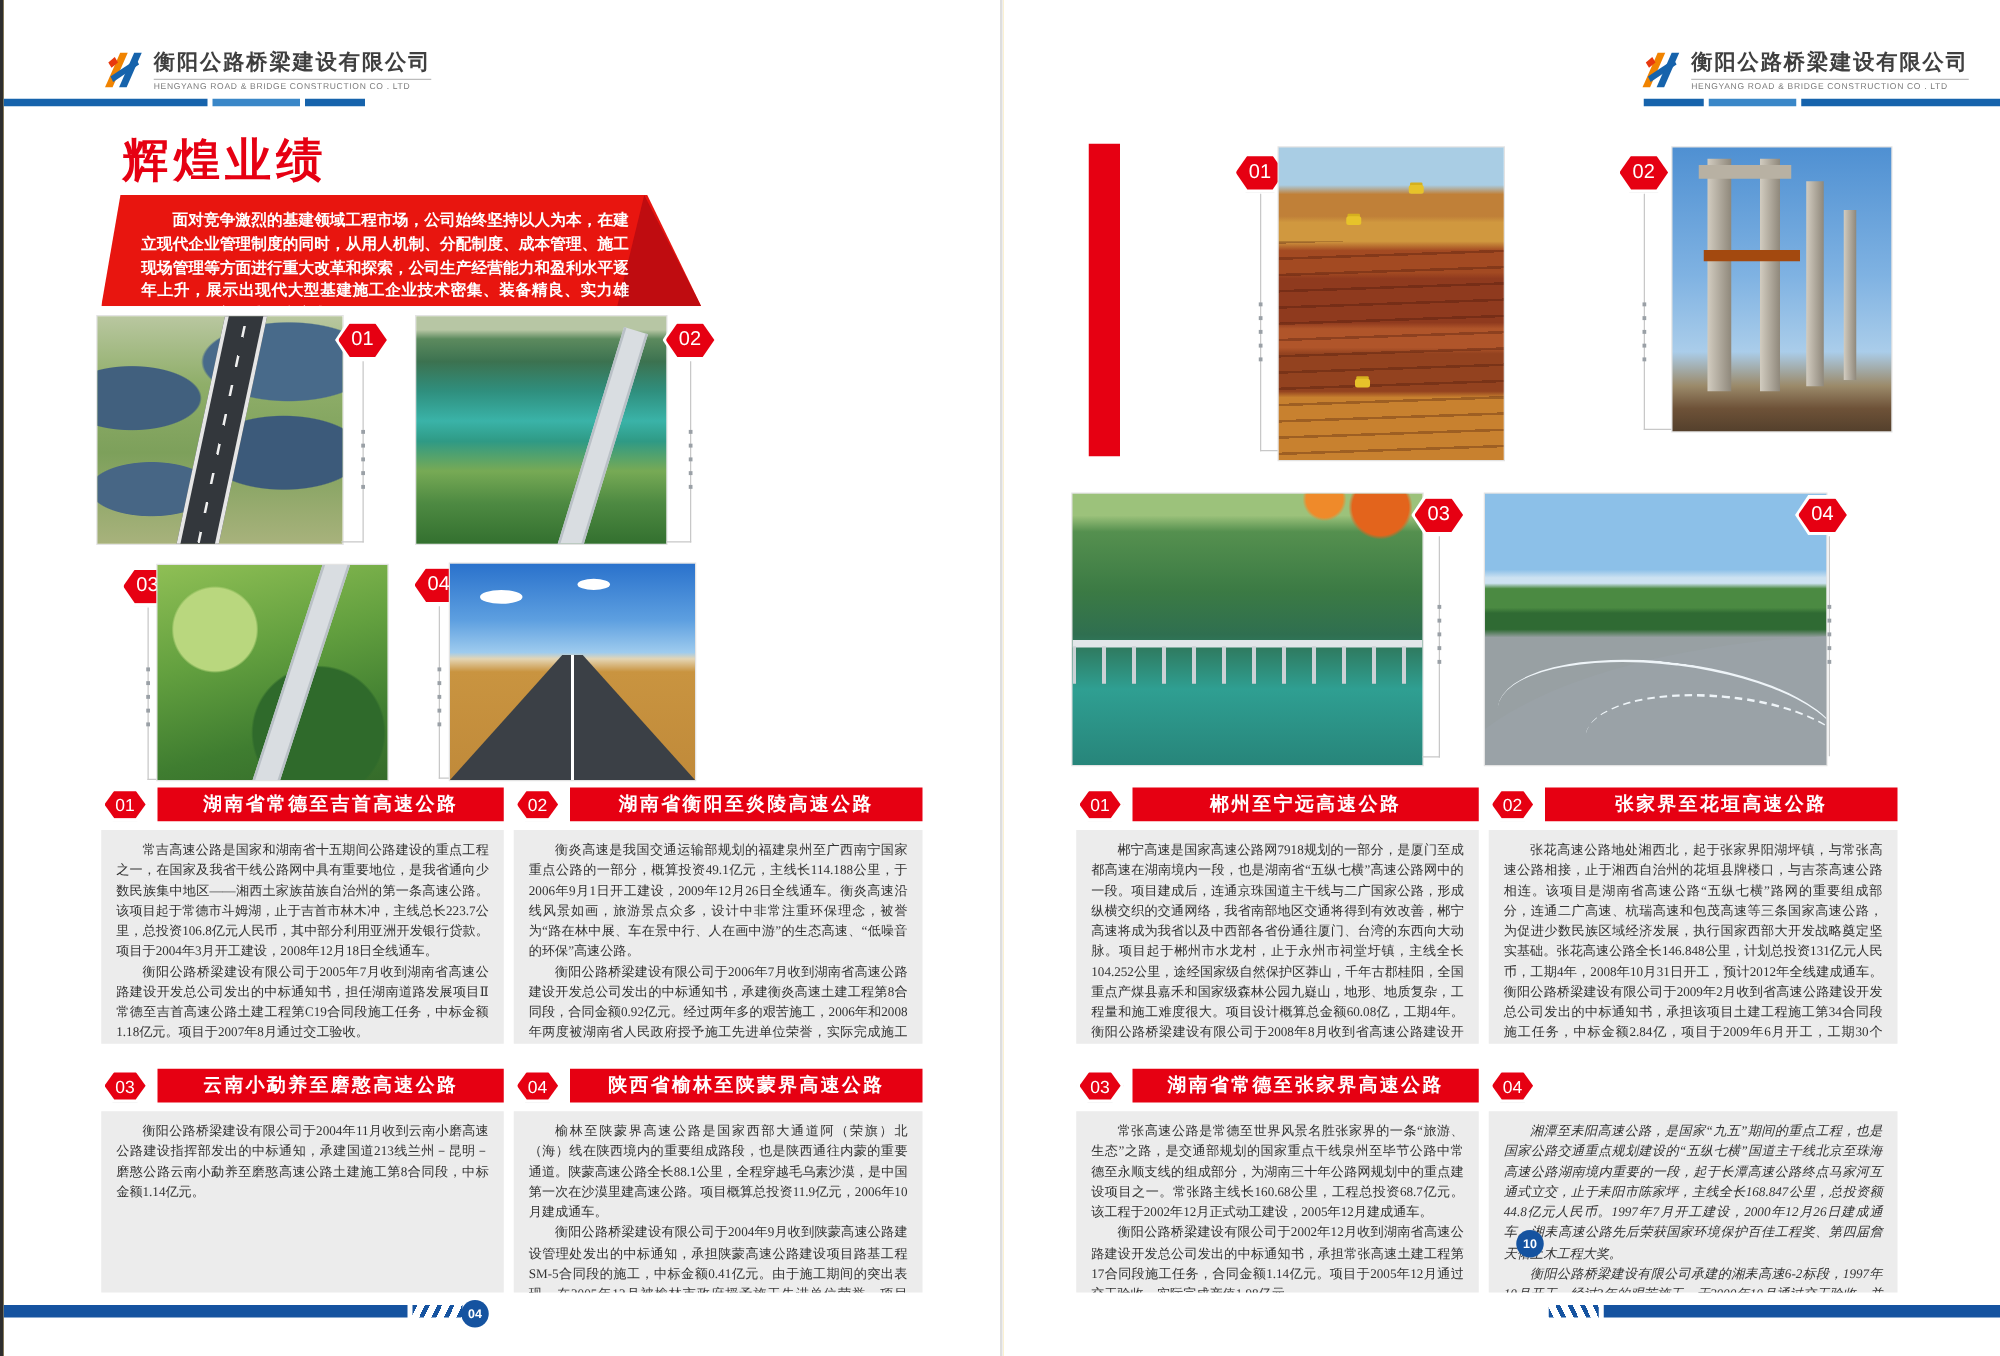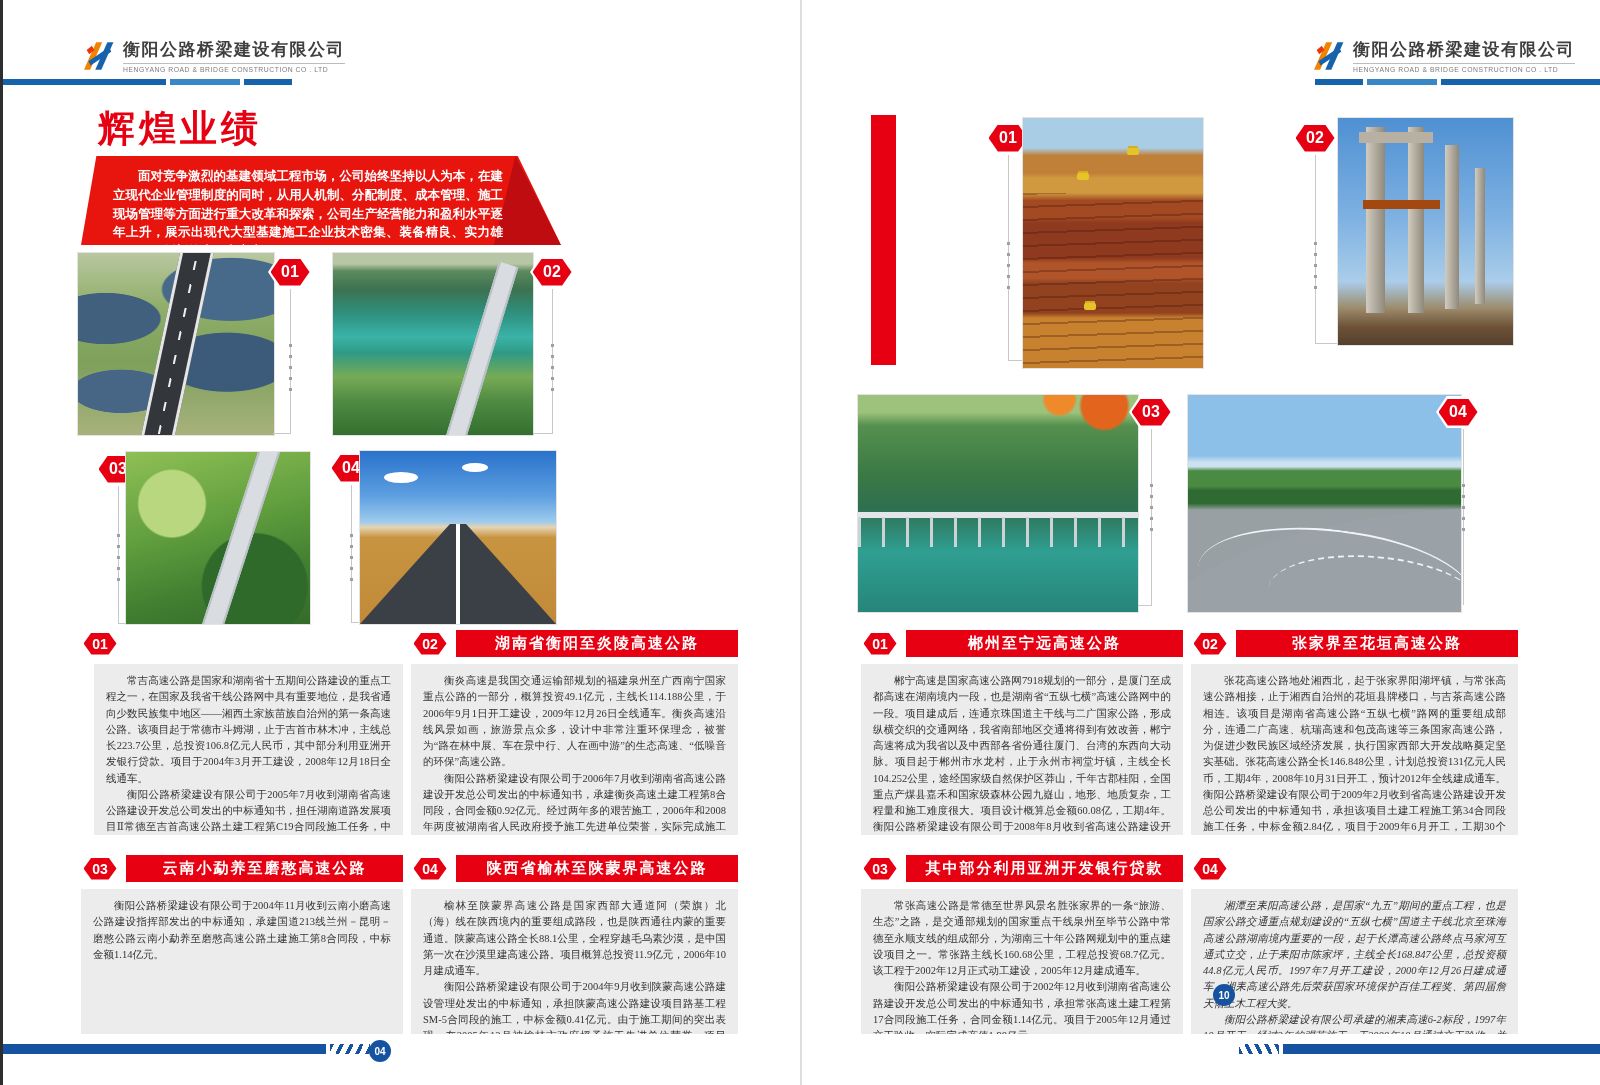--- a/index.html
+++ b/index.html
@@ -15,21 +15,21 @@
   .bn-en{font-size:6.8px;color:#7a7a7a;letter-spacing:.55px;margin-top:2px;white-space:nowrap;border-top:1px solid #bcbcbc;padding-top:2px;}
   .bbar{position:absolute;height:6px;background:#1663ac;}
   .bbar.mid{background:#3a87c8;}
   
   .ptitle{position:absolute;font-size:37px;font-weight:900;color:#e60012;letter-spacing:4px;}
   .ribbon{position:absolute;background:#e8150f;clip-path:polygon(3.2% 0,91% 0,100% 100%,0 100%);}
   .ribbon::after{content:"";position:absolute;inset:0;background:#bf0c10;clip-path:polygon(90.5% 0,100% 100%,86% 100%);}
   .ribbon p{position:relative;z-index:2;margin:0;padding:11px 58px 10px 32px;color:#fff;font-size:12.5px;font-weight:bold;line-height:1.5;text-indent:2em;text-align:justify;}
   
   .hex{clip-path:polygon(0 50%,24% 0,76% 0,100% 50%,76% 100%,24% 100%);background:#fff;display:flex;align-items:center;justify-content:center;filter:drop-shadow(1.5px 2px 1px rgba(0,0,0,.28));}
-  .hex .in{clip-path:polygon(0 50%,24% 0,76% 0,100% 50%,76% 100%,24% 100%);background:#e60012;color:#fff;font-weight:bold;width:calc(100% - 5px);height:calc(100% - 5px);display:flex;align-items:center;justify-content:center;text-align:right;}
+  .hex .in{clip-path:polygon(0 50%,24% 0,76% 0,100% 50%,76% 100%,24% 100%);background:#e60012;color:#fff;font-weight:normal;width:calc(100% - 5px);height:calc(100% - 5px);display:flex;align-items:center;justify-content:center;text-align:right;}
   .hx-p{position:absolute;width:44px;height:32px;font-size:16px;}
   .hx-s{width:38px;height:27px;font-size:14px;flex:none;}
   
   .conn{position:absolute;}
   .cr{border-right:1px solid #c8c8c8;border-bottom:1px solid #c8c8c8;}
   .cl{border-left:1px solid #c8c8c8;border-bottom:1px solid #c8c8c8;}
   .cv{border-left:1px solid #c8c8c8;}
   .dots{position:absolute;width:9px;background-image:radial-gradient(circle,#9aa0a6 1.7px,rgba(0,0,0,0) 1.9px);background-size:9px 11px;}
   
   .ph{position:absolute;overflow:hidden;box-shadow:0 0 0 1px #e3e3e3;}
@@ -134,22 +134,23 @@
       <div class="cloud" style="left:12%;top:12%;width:34px;height:11px;"></div>
       <div class="cloud" style="left:52%;top:7%;width:26px;height:9px;"></div>
       <div class="roadp"></div>
     </div>
 
     <div class="sec" style="left:78px;top:630px;width:322px;">
       <div class="sec-h">
         <div class="hex hx-s">
             <div class="in">01</div>
           </div>
-      </div>
-      <div class="sec-b" style="height:153px;margin-left:13px;">
+        <div class="sec-bar">湖南省常德至吉首高速公路</div>
+      </div>
+      <div class="sec-b" style="height:153px;">
         <p>常吉高速公路是国家和湖南省十五期间公路建设的重点工程之一，在国家及我省干线公路网中具有重要地位，是我省通向少数民族集中地区——湘西土家族苗族自治州的第一条高速公路。该项目起于常德市斗姆湖，止于吉首市林木冲，主线总长223.7公里，总投资106.8亿元人民币，其中部分利用亚洲开发银行贷款。项目于2004年3月开工建设，2008年12月18日全线通车。</p>
         <p>衡阳公路桥梁建设有限公司于2005年7月收到湖南省高速公路建设开发总公司发出的中标通知书，担任湖南道路发展项目Ⅱ常德至吉首高速公路土建工程第C19合同段施工任务，中标金额1.18亿元。项目于2007年8月通过交工验收。</p>
       </div>
     </div>
 
     <div class="sec" style="left:408px;top:630px;width:327px;">
       <div class="sec-h">
         <div class="hex hx-s">
             <div class="in">02</div>
           </div>
@@ -287,21 +288,21 @@
       <div class="sec-b" style="height:153px;">
         <p>张花高速公路地处湘西北，起于张家界阳湖坪镇，与常张高速公路相接，止于湘西自治州的花垣县牌楼口，与吉茶高速公路相连。该项目是湖南省高速公路“五纵七横”路网的重要组成部分，连通二广高速、杭瑞高速和包茂高速等三条国家高速公路，为促进少数民族区域经济发展，执行国家西部大开发战略奠定坚实基础。张花高速公路全长146.848公里，计划总投资131亿元人民币，工期4年，2008年10月31日开工，预计2012年全线建成通车。衡阳公路桥梁建设有限公司于2009年2月收到省高速公路建设开发总公司发出的中标通知书，承担该项目土建工程施工第34合同段施工任务，中标金额2.84亿，项目于2009年6月开工，工期30个月。图为施工中的大头冲高架桥。</p>
       </div>
     </div>
 
     <div class="sec" style="left:58px;top:855px;width:322px;">
       <div class="sec-h">
         <div class="hex hx-s">
             <div class="in">03</div>
           </div>
-        <div class="sec-bar">其中部分利用亚洲开发银行贷款</div>
+        <div class="sec-bar">湖南省常德至张家界高速公路</div>
       </div>
       <div class="sec-b" style="height:127px;">
         <p>常张高速公路是常德至世界风景名胜张家界的一条“旅游、生态”之路，是交通部规划的国家重点干线泉州至毕节公路中常德至永顺支线的组成部分，为湖南三十年公路网规划中的重点建设项目之一。常张路主线长160.68公里，工程总投资68.7亿元。该工程于2002年12月正式动工建设，2005年12月建成通车。</p>
         <p>衡阳公路桥梁建设有限公司于2002年12月收到湖南省高速公路建设开发总公司发出的中标通知书，承担常张高速土建工程第17合同段施工任务，合同金额1.14亿元。项目于2005年12月通过交工验收，实际完成产值1.98亿元。</p>
       </div>
     </div>
 
     <div class="sec" style="left:388px;top:855px;width:327px;">
       <div class="sec-h">
         <div class="hex hx-s">

